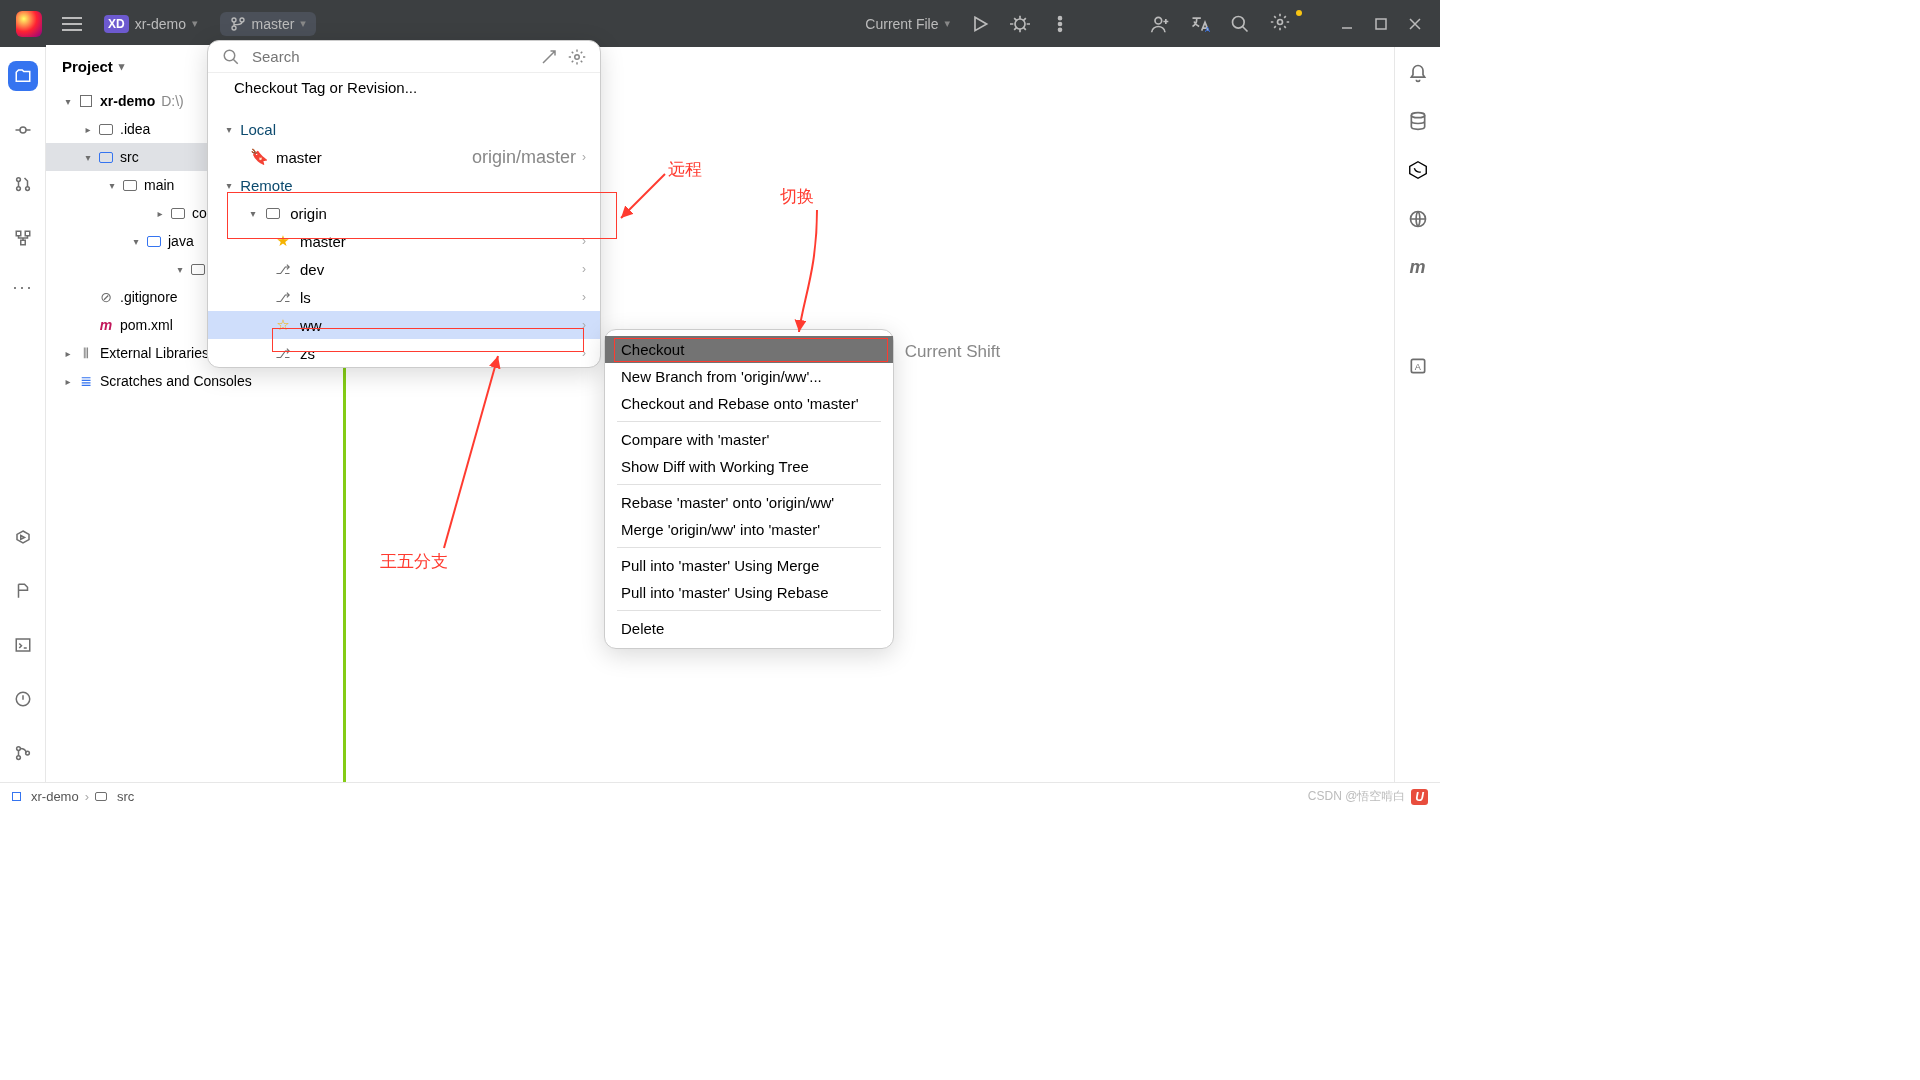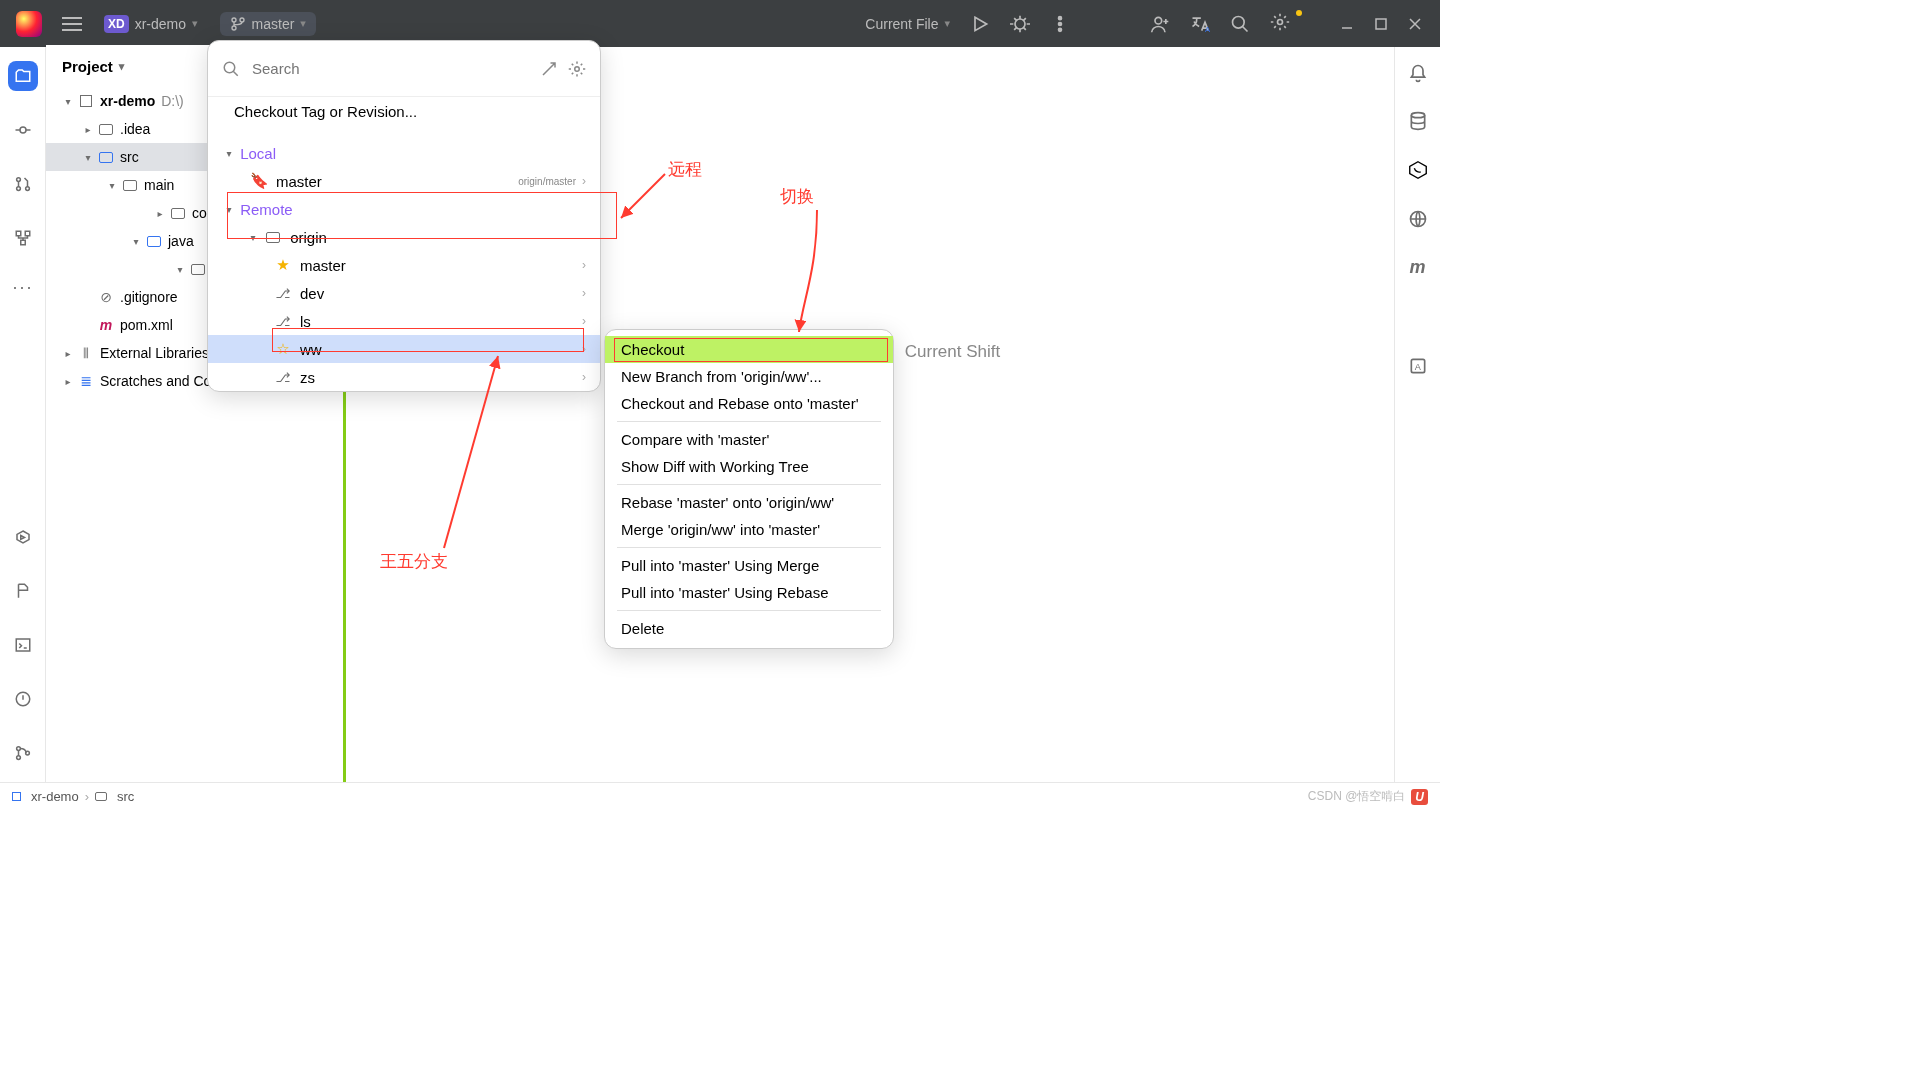--- a/index.html
+++ b/index.html
@@ -51,42 +51,42 @@
 .ign-i::before { content: "⊘"; color: #6e6e6e; font-size: 14px; }
 .pom-i { font-style: italic; font-weight: 700; color: #c2185b; font-size: 14px; }
 .treerow .path { color: #888; margin-left: 6px; }
 
 
 .main { position: absolute; left: 346px; right: 46px; top: 47px; bottom: 28px; background: #fff; display: flex; flex-direction: column; align-items: center; justify-content: center; color: #888; font-size: 17px; gap: 22px; }
 .main .row { display: flex; gap: 6px; }
 
 
 .popup { position: absolute; left: 207px; top: 40px; width: 394px; background: #fff; border: 1px solid #ccc; border-radius: 12px; box-shadow: 0 6px 24px rgba(0,0,0,.15); font-size: 15px; overflow: hidden; }
-.popup .search { display: flex; align-items: center; height: 56px; padding: 0 14px; border-bottom: 1px solid #eee; color: #888; }
+.popup .search { display: flex; align-items: center; height: 32px; padding: 0 14px; border-bottom: 1px solid #eee; color: #888; }
 .popup .search .mag { margin-right: 12px; }
 .popup .search .gap { flex: 1; }
 .prow { display: flex; align-items: center; height: 28px; padding: 0 14px; color: #000; }
-.prow.sect { color: #8b5cf6; }
+.prow.sect { color: #0c4a6e; }
 .prow.sel { background: #cfdefb; }
 .prow .arrow { width: 14px; text-align: center; font-size: 10px; color: #6e6e6e; }
 .prow .arrow.down::before { content: "▾"; }
 .prow .picon { width: 18px; text-align: center; margin-right: 8px; }
 .prow .tag  { color: #e8a33d; }
 .prow .star { color: #f5b301; }
 .prow .star-o { color: #f5b301; }
 .prow .br   { color: #6e6e6e; font-size: 13px; }
 .prow .fold { width: 14px; height: 11px; border: 1.5px solid #6e6e6e; border-radius: 2px; display: inline-block; }
 .prow .lbl { flex: 1; }
-.prow .trk { color: #888; font-size: 10px; margin-right: 6px; }
+.prow .trk { color: #888; font-size: 18px; margin-right: 6px; }
 .prow .more { color: #aaa; font-size: 12px; }
 
 
 .ctx { position: absolute; left: 604px; top: 329px; width: 290px; background: #fff; border: 1px solid #ccc; border-radius: 12px; box-shadow: 0 6px 24px rgba(0,0,0,.15); font-size: 15px; padding: 6px 0; }
 .ctx .ci { padding: 5px 16px; }
-.ctx .ci.sel { background: #bef264; }
+.ctx .ci.sel { background: #737373; }
 .ctx hr { border: none; border-top: 1px solid #e0e0e0; margin: 4px 12px; }
 
 
 .ann { position: absolute; color: #ff3b30; font-size: 17px; font-weight: 400; }
 .redbox { position: absolute; border: 1.5px solid #ff3b30; }
 .arrow-ann { position: absolute; }
 .arrow-ann svg { overflow: visible; }
 
 
 .status { position: absolute; left: 0; right: 0; bottom: 0; height: 28px; border-top: 1px solid #e7e7e7; display: flex; align-items: center; padding: 0 12px; font-size: 13px; color: #555; gap: 6px; }

